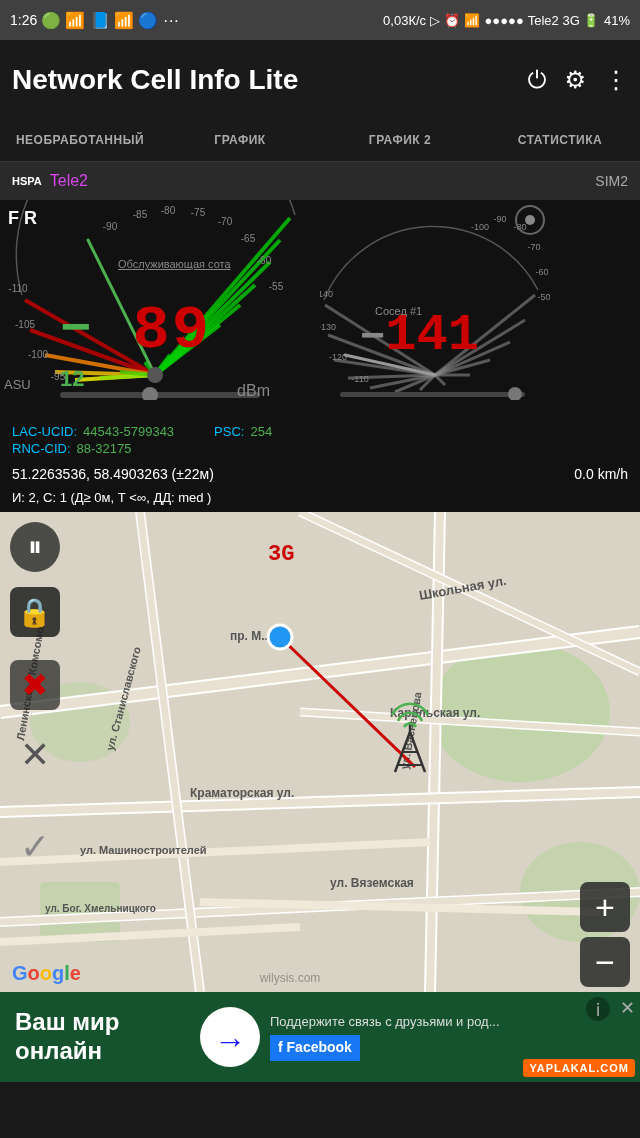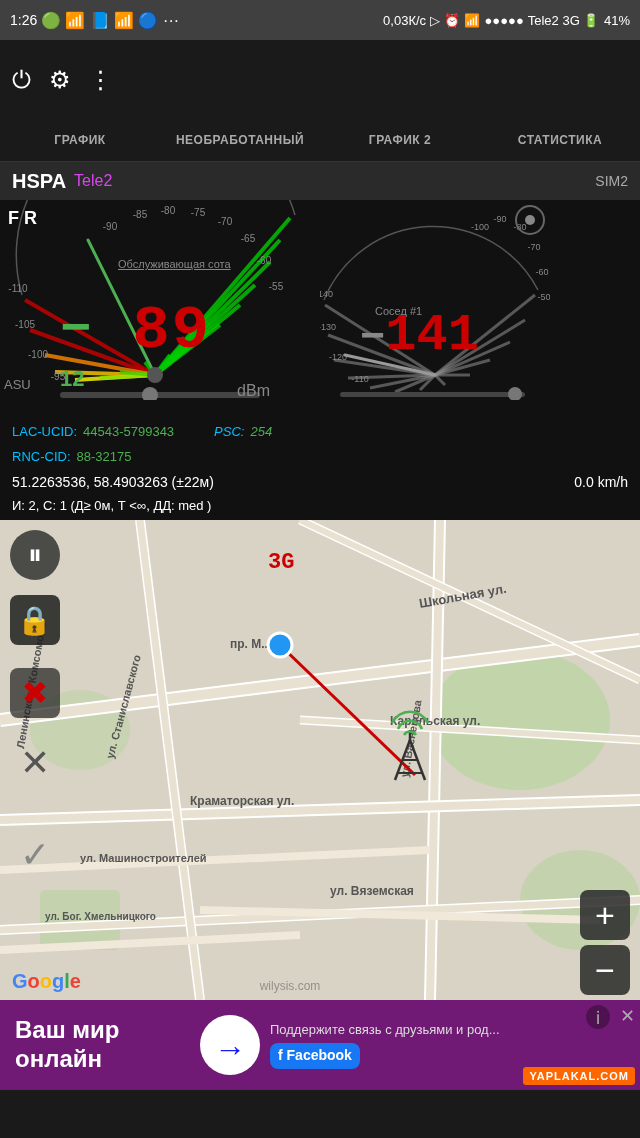--- a/index.html
+++ b/index.html
@@ -79,21 +79,21 @@
     #info-banner {
       width: 100%;
       height: 38px;
       background: #2a2a2a;
       display: flex;
       align-items: center;
       justify-content: space-between;
       padding: 0 12px;
     }
     .banner-left { display: flex; align-items: center; gap: 8px; }
-    .hspa-label { color: #fff; font-size: 20px; font-weight: bold; }
+    .hspa-label { color: #fff; font-size: 11px; font-weight: bold; }
     .tele2-label { color: #d946ef; font-size: 16px; font-weight: normal; }
     .sim2-label { color: #aaa; font-size: 14px; }
 
     
     #gauges-area {
       width: 100%;
       height: 220px;
       background: #111;
       position: relative;
       display: flex;
@@ -192,22 +192,22 @@
     }
 
     
     #cell-info {
       width: 100%;
       background: #111;
       padding: 4px 12px 6px 12px;
       display: flex;
       gap: 40px;
     }
-    .cell-info-left { display: flex; flex-direction: column; gap: 10px; }
-    .cell-info-right { display: flex; flex-direction: column; gap: 2px; font-style: italic; }
+    .cell-info-left { display: flex; flex-direction: column; gap: 2px; }
+    .cell-info-right { display: flex; flex-direction: column; gap: 2px; }
     .cell-label { color: #00bfff; font-size: 13px; }
     .cell-value { color: #4CAF50; font-size: 13px; }
 
     
     #gps-info {
       width: 100%;
       background: #111;
       padding: 4px 12px;
       display: flex;
       justify-content: space-between;
@@ -271,21 +271,21 @@
       font-size: 22px;
       font-weight: bold;
       font-family: 'Courier New', monospace;
       z-index: 6;
     }
 
     
     #ad-banner {
       width: 100%;
       height: 90px;
-      background: #701a75;
+      background: #14532d;
       display: flex;
       align-items: center;
       position: relative;
       overflow: hidden;
     }
     .ad-text-left {
       padding: 10px 15px;
       color: #fff;
       font-size: 24px;
       font-weight: bold;
@@ -333,21 +333,21 @@
       color: #aaa;
       font-size: 18px;
       cursor: pointer;
     }
     .fb-label {
       background: #1877F2;
       color: #fff;
       font-weight: bold;
       font-size: 14px;
       padding: 3px 8px;
-      border-radius: 8px;
+      border-radius: 0;
       display: inline-block;
       margin-top: 4px;
     }
     .yaplakal-badge {
       position: absolute;
       bottom: 5px;
       right: 5px;
       background: #ff6600;
       color: #fff;
       font-size: 11px;
@@ -371,30 +371,31 @@
     <span>⏰</span>
     <span>📶</span>
     <span>●●●●●</span>
     <span>Tele2 3G</span>
     <span>🔋</span>
     <span>41%</span>
   </div>
 </div>
 
 <div id="app-bar">
+  <span id="app-title">Network Cell Info Lite</span>
   <div class="app-bar-icons">
     <span class="app-bar-icon">⏻</span>
     <span class="app-bar-icon">⚙</span>
     <span class="app-bar-icon">⋮</span>
   </div>
 </div>
 
 <div id="tab-bar">
+  <div class="tab-item">НЕОБРАБОТАННЫЙ</div>
   <div class="tab-item">ГРАФИК</div>
-  <div class="tab-item">НЕОБРАБОТАННЫЙ</div>
   <div class="tab-item">ГРАФИК 2</div>
   <div class="tab-item">СТАТИСТИКА</div>
 </div>
 
 <div id="info-banner">
   <div class="banner-left">
     <span class="hspa-label">HSPA</span>
     <span class="tele2-label">Tele2</span>
   </div>
   <span class="sim2-label">SIM2</span>

